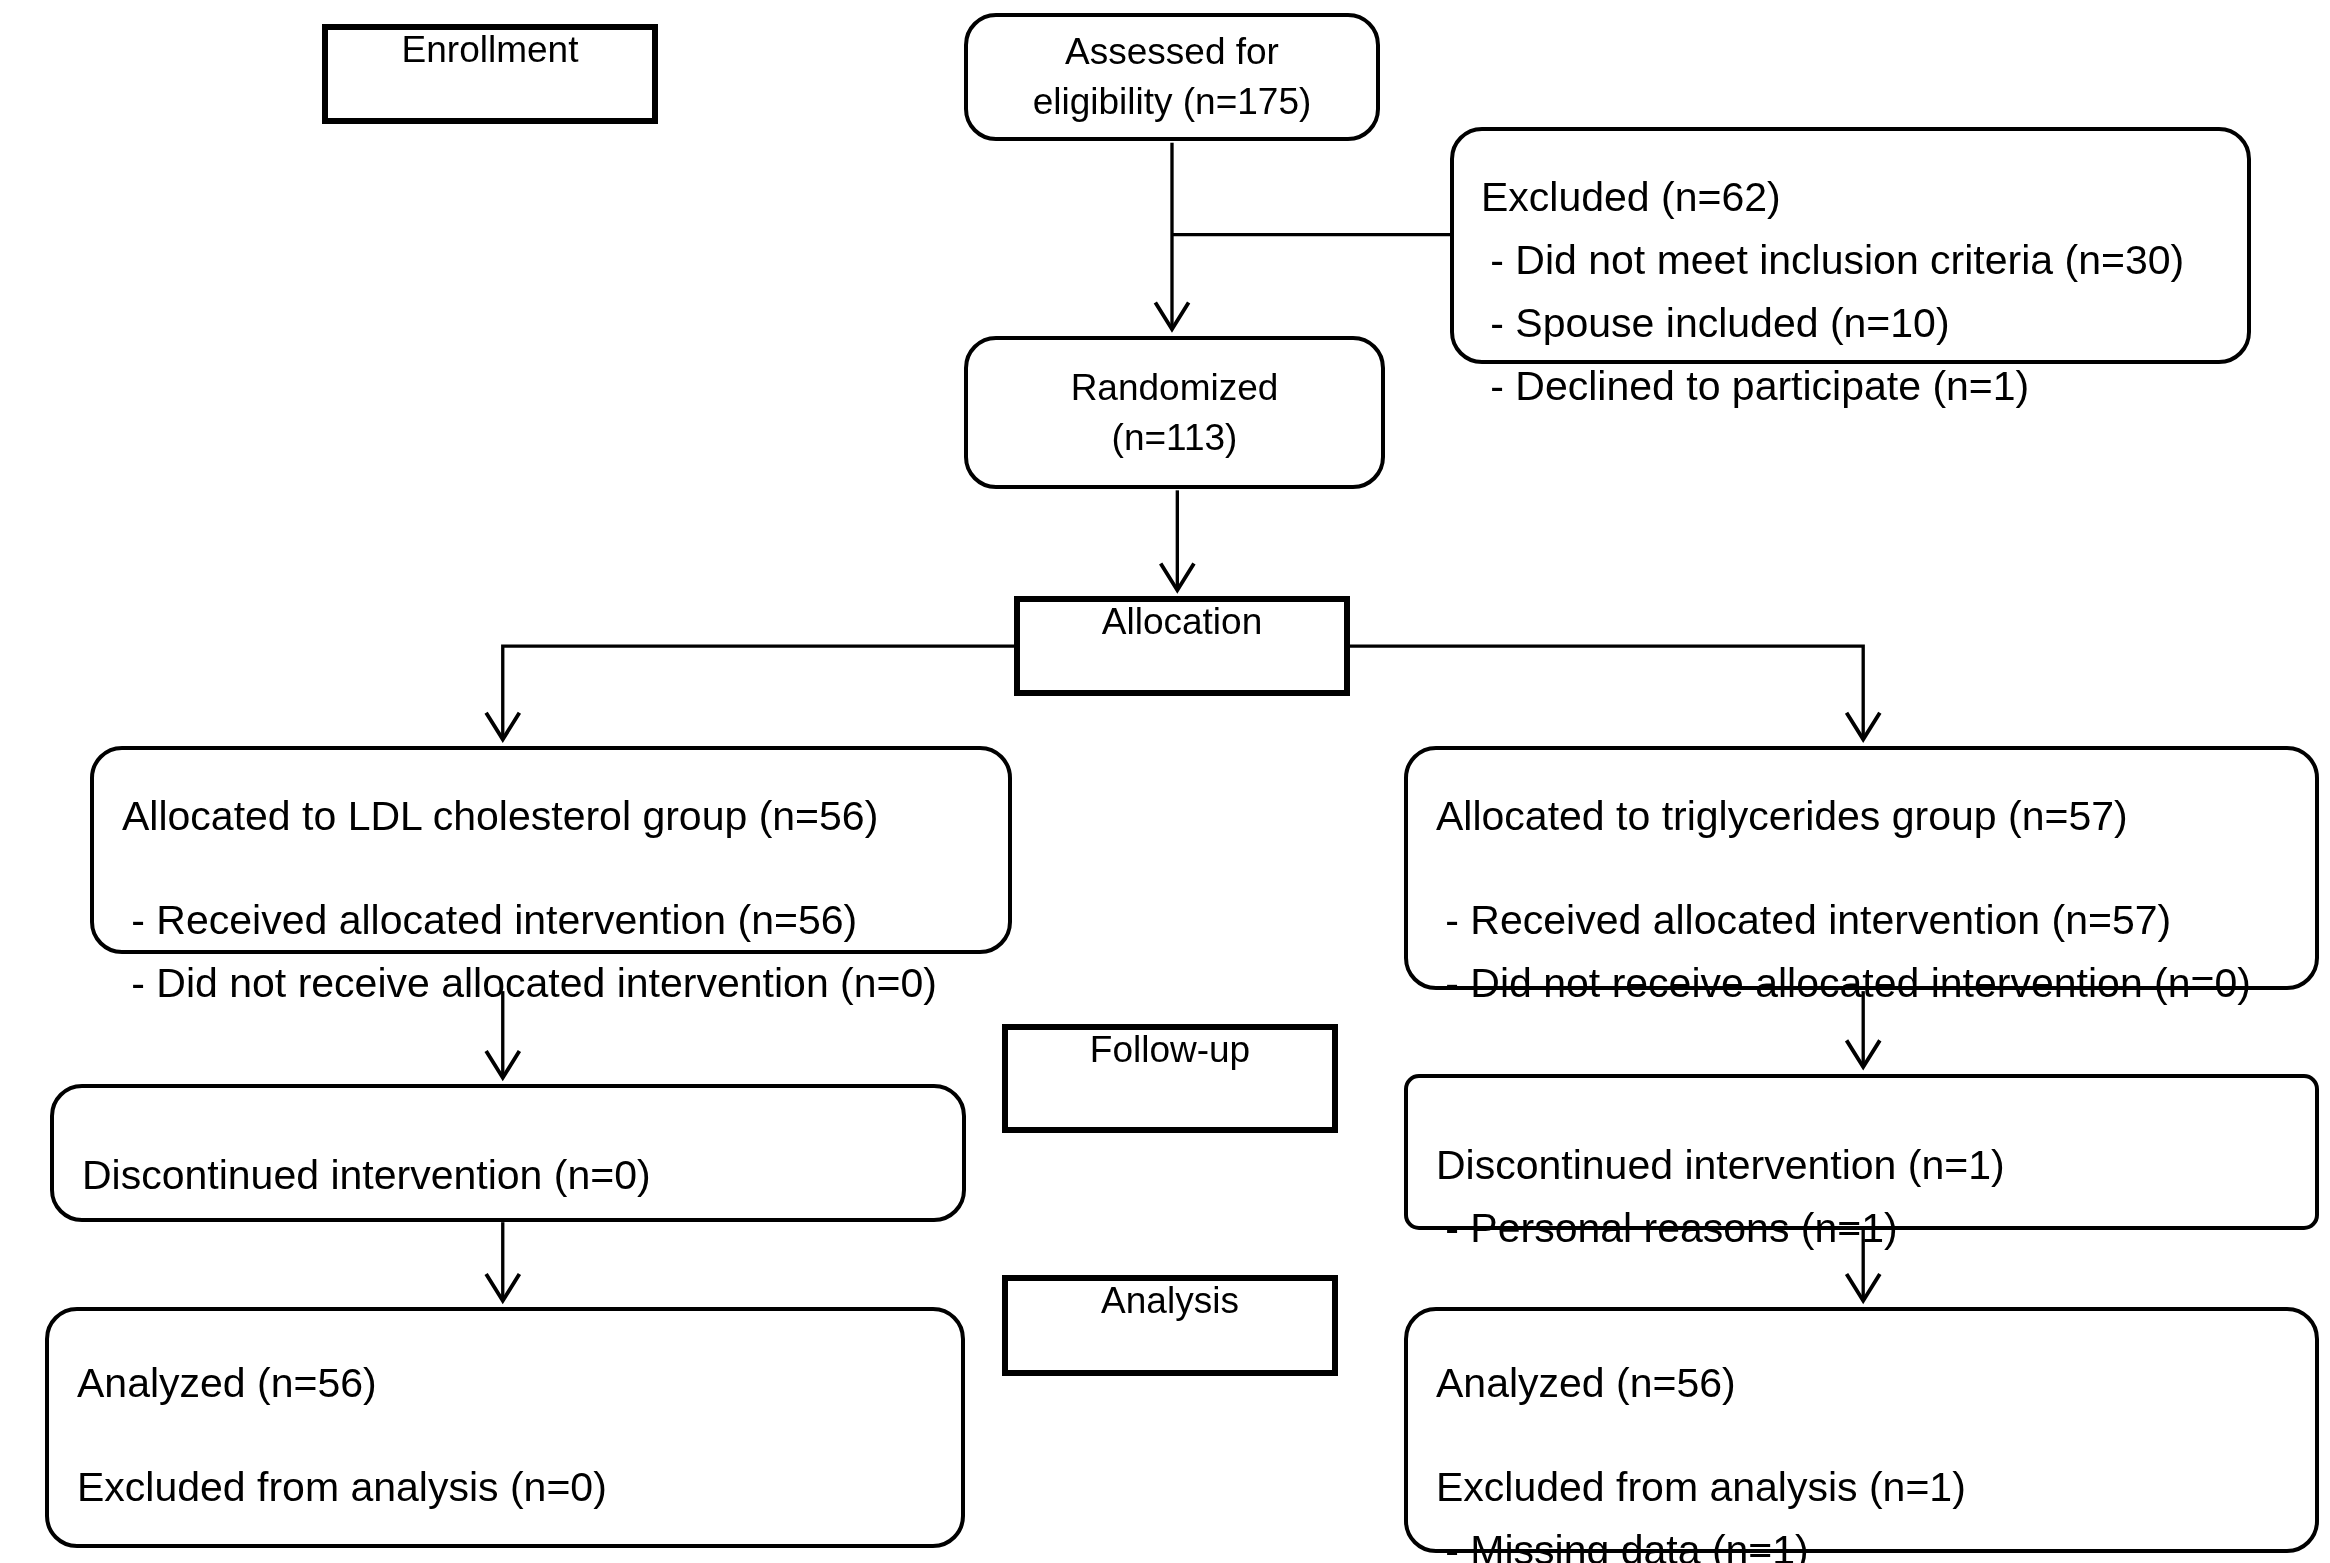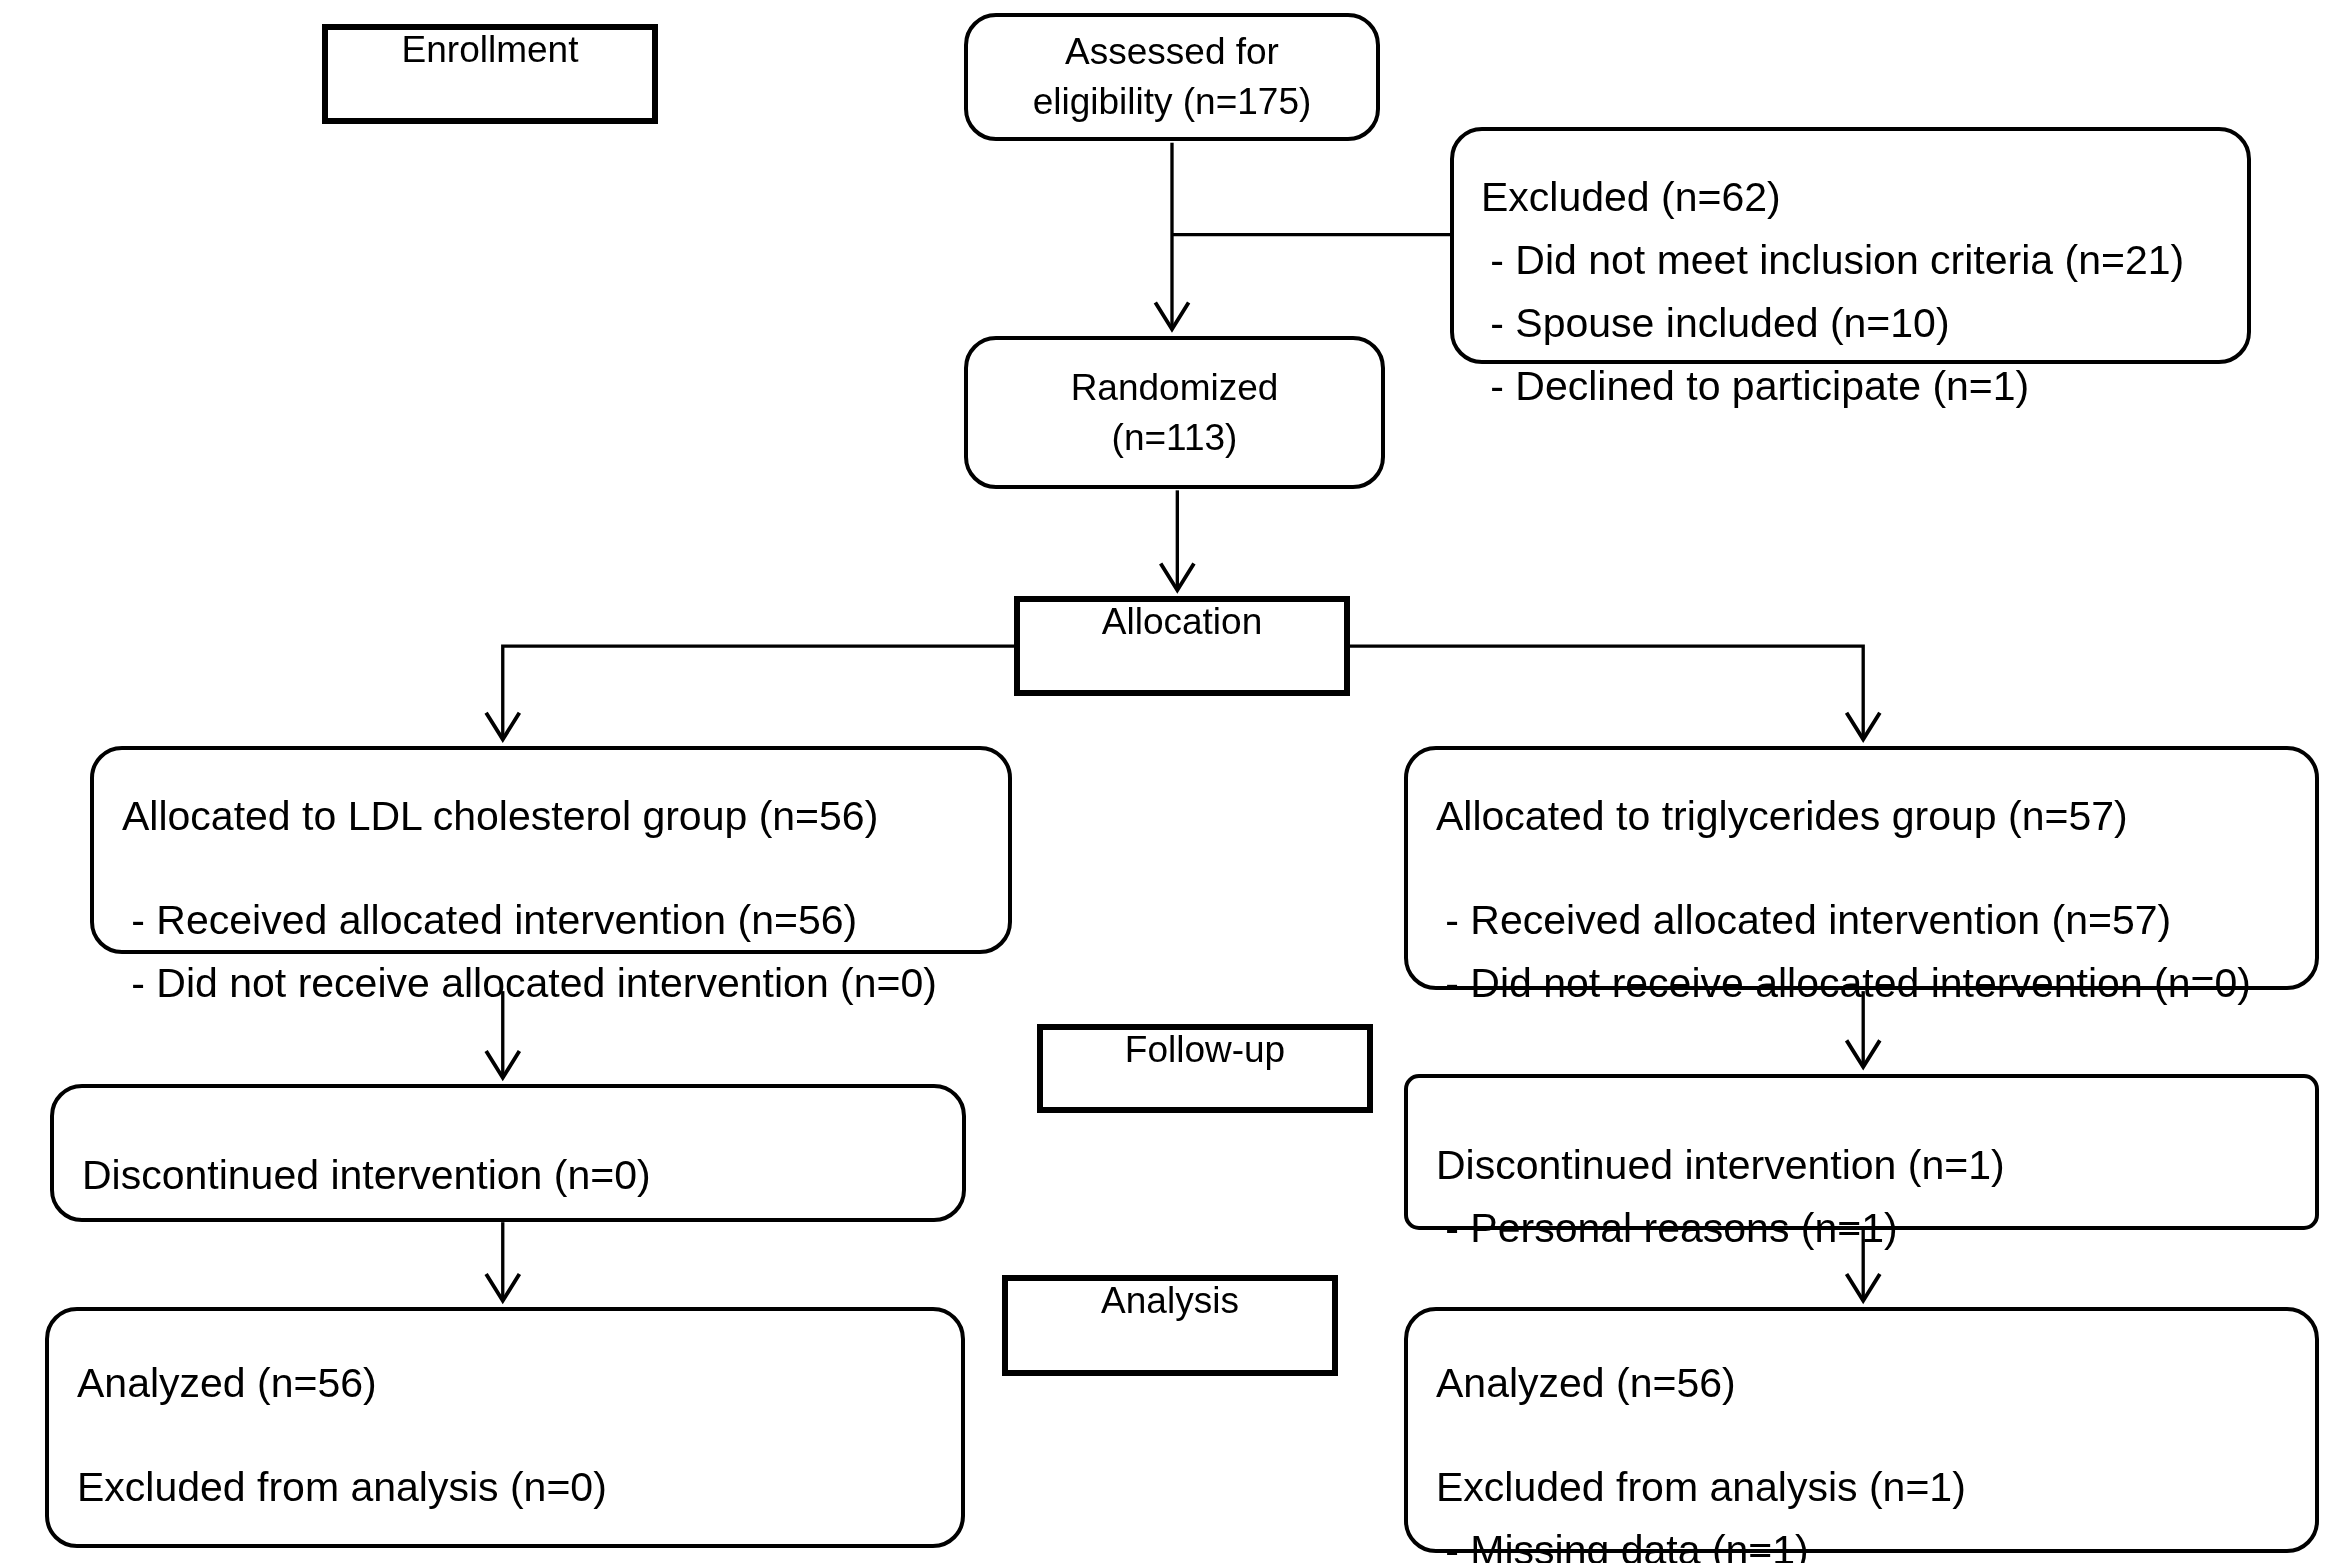--- a/index.html
+++ b/index.html
@@ -82,39 +82,39 @@
   </svg>
 
   <div class="label-box" style="left:322px; top:24px; width:336px; height:100px;">
     <span>Enrollment</span>
   </div>
 
   <div class="label-box" style="left:1014px; top:596px; width:336px; height:100px;">
     <span>Allocation</span>
   </div>
 
-  <div class="label-box" style="left:1002px; top:1024px; width:336px; height:89px;margin-left:35px;">
+  <div class="label-box" style="left:1002px; top:1024px; width:336px; height:109px;">
     <span>Follow-up</span>
   </div>
 
   <div class="label-box" style="left:1002px; top:1275px; width:336px; height:101px;">
     <span>Analysis</span>
   </div>
 
   <div class="rbox centered" style="left:964px; top:13.3px; width:416px; height:128px;">
     <div>
       <span>Assessed for</span><br>
       <span>eligibility (n=175)</span>
     </div>
   </div>
 
   <div class="rbox" style="left:1450px; top:127px; width:801px; height:237px;">
     <div class="pad-excluded">
       <div class="t">Excluded (n=62)</div>
-      <div class="sub">- Did not meet inclusion criteria (n=21)</div>
+      <div class="sub">- Did not meet inclusion criteria (n=30)</div>
       <div class="sub">- Spouse included (n=10)</div>
       <div class="sub">- Declined to participate (n=1)</div>
     </div>
   </div>
 
   <div class="rbox centered" style="left:964px; top:336px; width:421px; height:153px;">
     <div>
       <span>Randomized</span><br>
       <span>(n=113)</span>
     </div>

